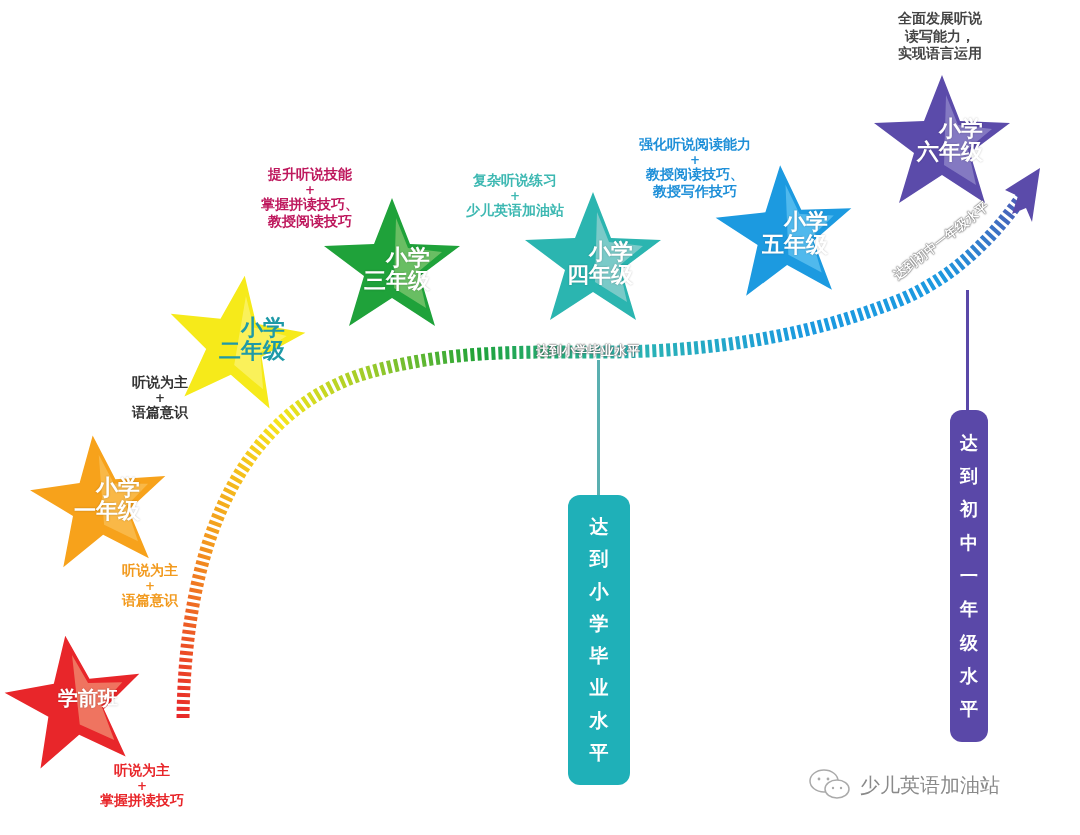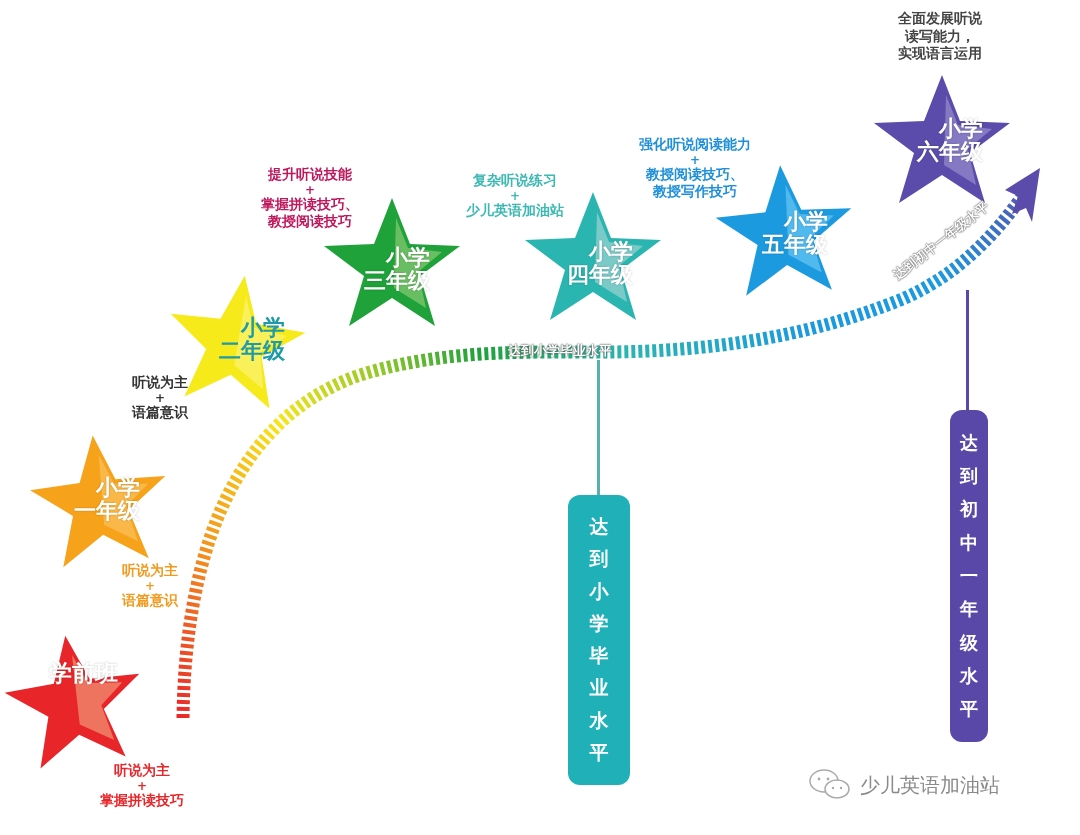--- a/index.html
+++ b/index.html
@@ -79,21 +79,21 @@
       <polygon points="0,-70 18,-24 68,-22 28,8 43,58 0,30 -43,58 -28,8 -68,-22 -18,-24" fill="#1C9AE0"></polygon>
       <polygon points="4,-50 16,-20 50,-16 26,4 34,40 2,20" fill="#5EC0F0" opacity="0.8"></polygon>
     </g>
 
     <g transform="translate(942,145) rotate(0)">
       <polygon points="0,-70 18,-24 68,-22 28,8 43,58 0,30 -43,58 -28,8 -68,-22 -18,-24" fill="#5B4BAA"></polygon>
       <polygon points="4,-50 16,-20 50,-16 26,4 34,40 2,20" fill="#8F84C8" opacity="0.8"></polygon>
     </g>
   </svg>
 
-  <div class="star-label" style="left:38px; top:661px; width:80px; font-size:23px;">
+  <div class="star-label" style="left:38px; top:688px; width:80px; font-size:20px;">
     <span>学前班</span>
   </div>
   <div class="star-label" style="left:70px; top:476px; width:70px; font-size:22px;">
     <span>小学</span>
     <span>一年级</span>
   </div>
   <div class="star-label" style="left:205px; top:316px; width:80px; font-size:22px; color:#1E9AA8; text-shadow:none;">
     <span>小学</span>
     <span>二年级</span>
   </div>
@@ -145,21 +145,21 @@
     <span class="plus">+</span>
     <span>教授阅读技巧、</span>
     <span>教授写作技巧</span>
   </div>
   <div class="note" style="left:880px; top:10px; width:120px; color:#444444;">
     <span>全面发展听说</span>
     <span>读写能力，</span>
     <span>实现语言运用</span>
   </div>
 
-  <div class="curve-label" style="left:508px; top:342px;">达到小学毕业水平</div>
+  <div class="curve-label" style="left:536px; top:342px;">达到小学毕业水平</div>
   <div class="curve-label" style="left:895px; top:268px; transform: rotate(-38deg); transform-origin: left center;">达到初中一年级水平</div>
 
   <div class="pillar" style="left:568px; top:495px; width:62px; height:290px; background:#1FB0B8;">
     <span>达</span>
     <span>到</span>
     <span>小</span>
     <span>学</span>
     <span>毕</span>
     <span>业</span>
     <span>水</span>

